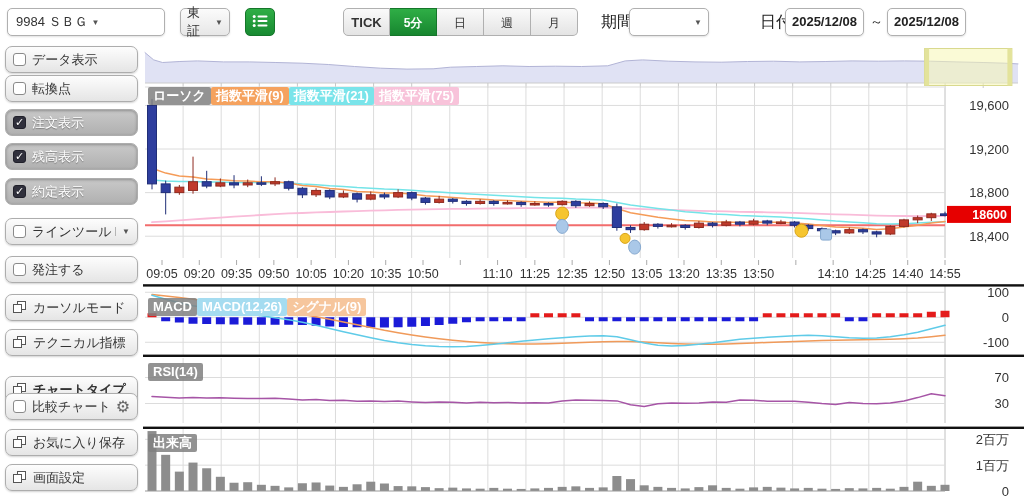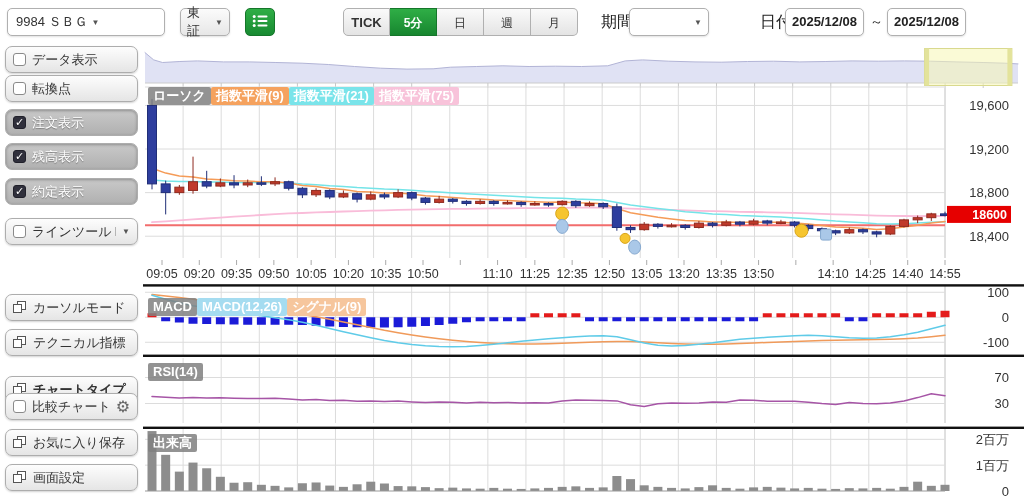--- a/index.html
+++ b/index.html
@@ -124,20 +124,24 @@
         <span class="sbl">残高表示</span>
       </div>
       <div class="sbtn checked" style="top: 132px;">
         <span class="cb">✓</span>
         <span class="sbl">約定表示</span>
       </div>
       <div class="sbtn" style="top: 172px;">
         <span class="cb"></span>
         <span class="sbl">ラインツール</span>
         <span class="sb-caret">▼</span>
+      </div>
+      <div class="sbtn" style="top: 210px;">
+        <span class="cb"></span>
+        <span class="sbl">発注する</span>
       </div>
       <div class="sbtn" style="top: 248px;">
         <span class="ic-win"></span>
         <span class="sbl">カーソルモード</span>
       </div>
       <div class="sbtn" style="top: 283px;">
         <span class="ic-win"></span>
         <span class="sbl">テクニカル指標</span>
       </div>
       <div class="sbtn" style="top: 330px; font-weight: bold;">

